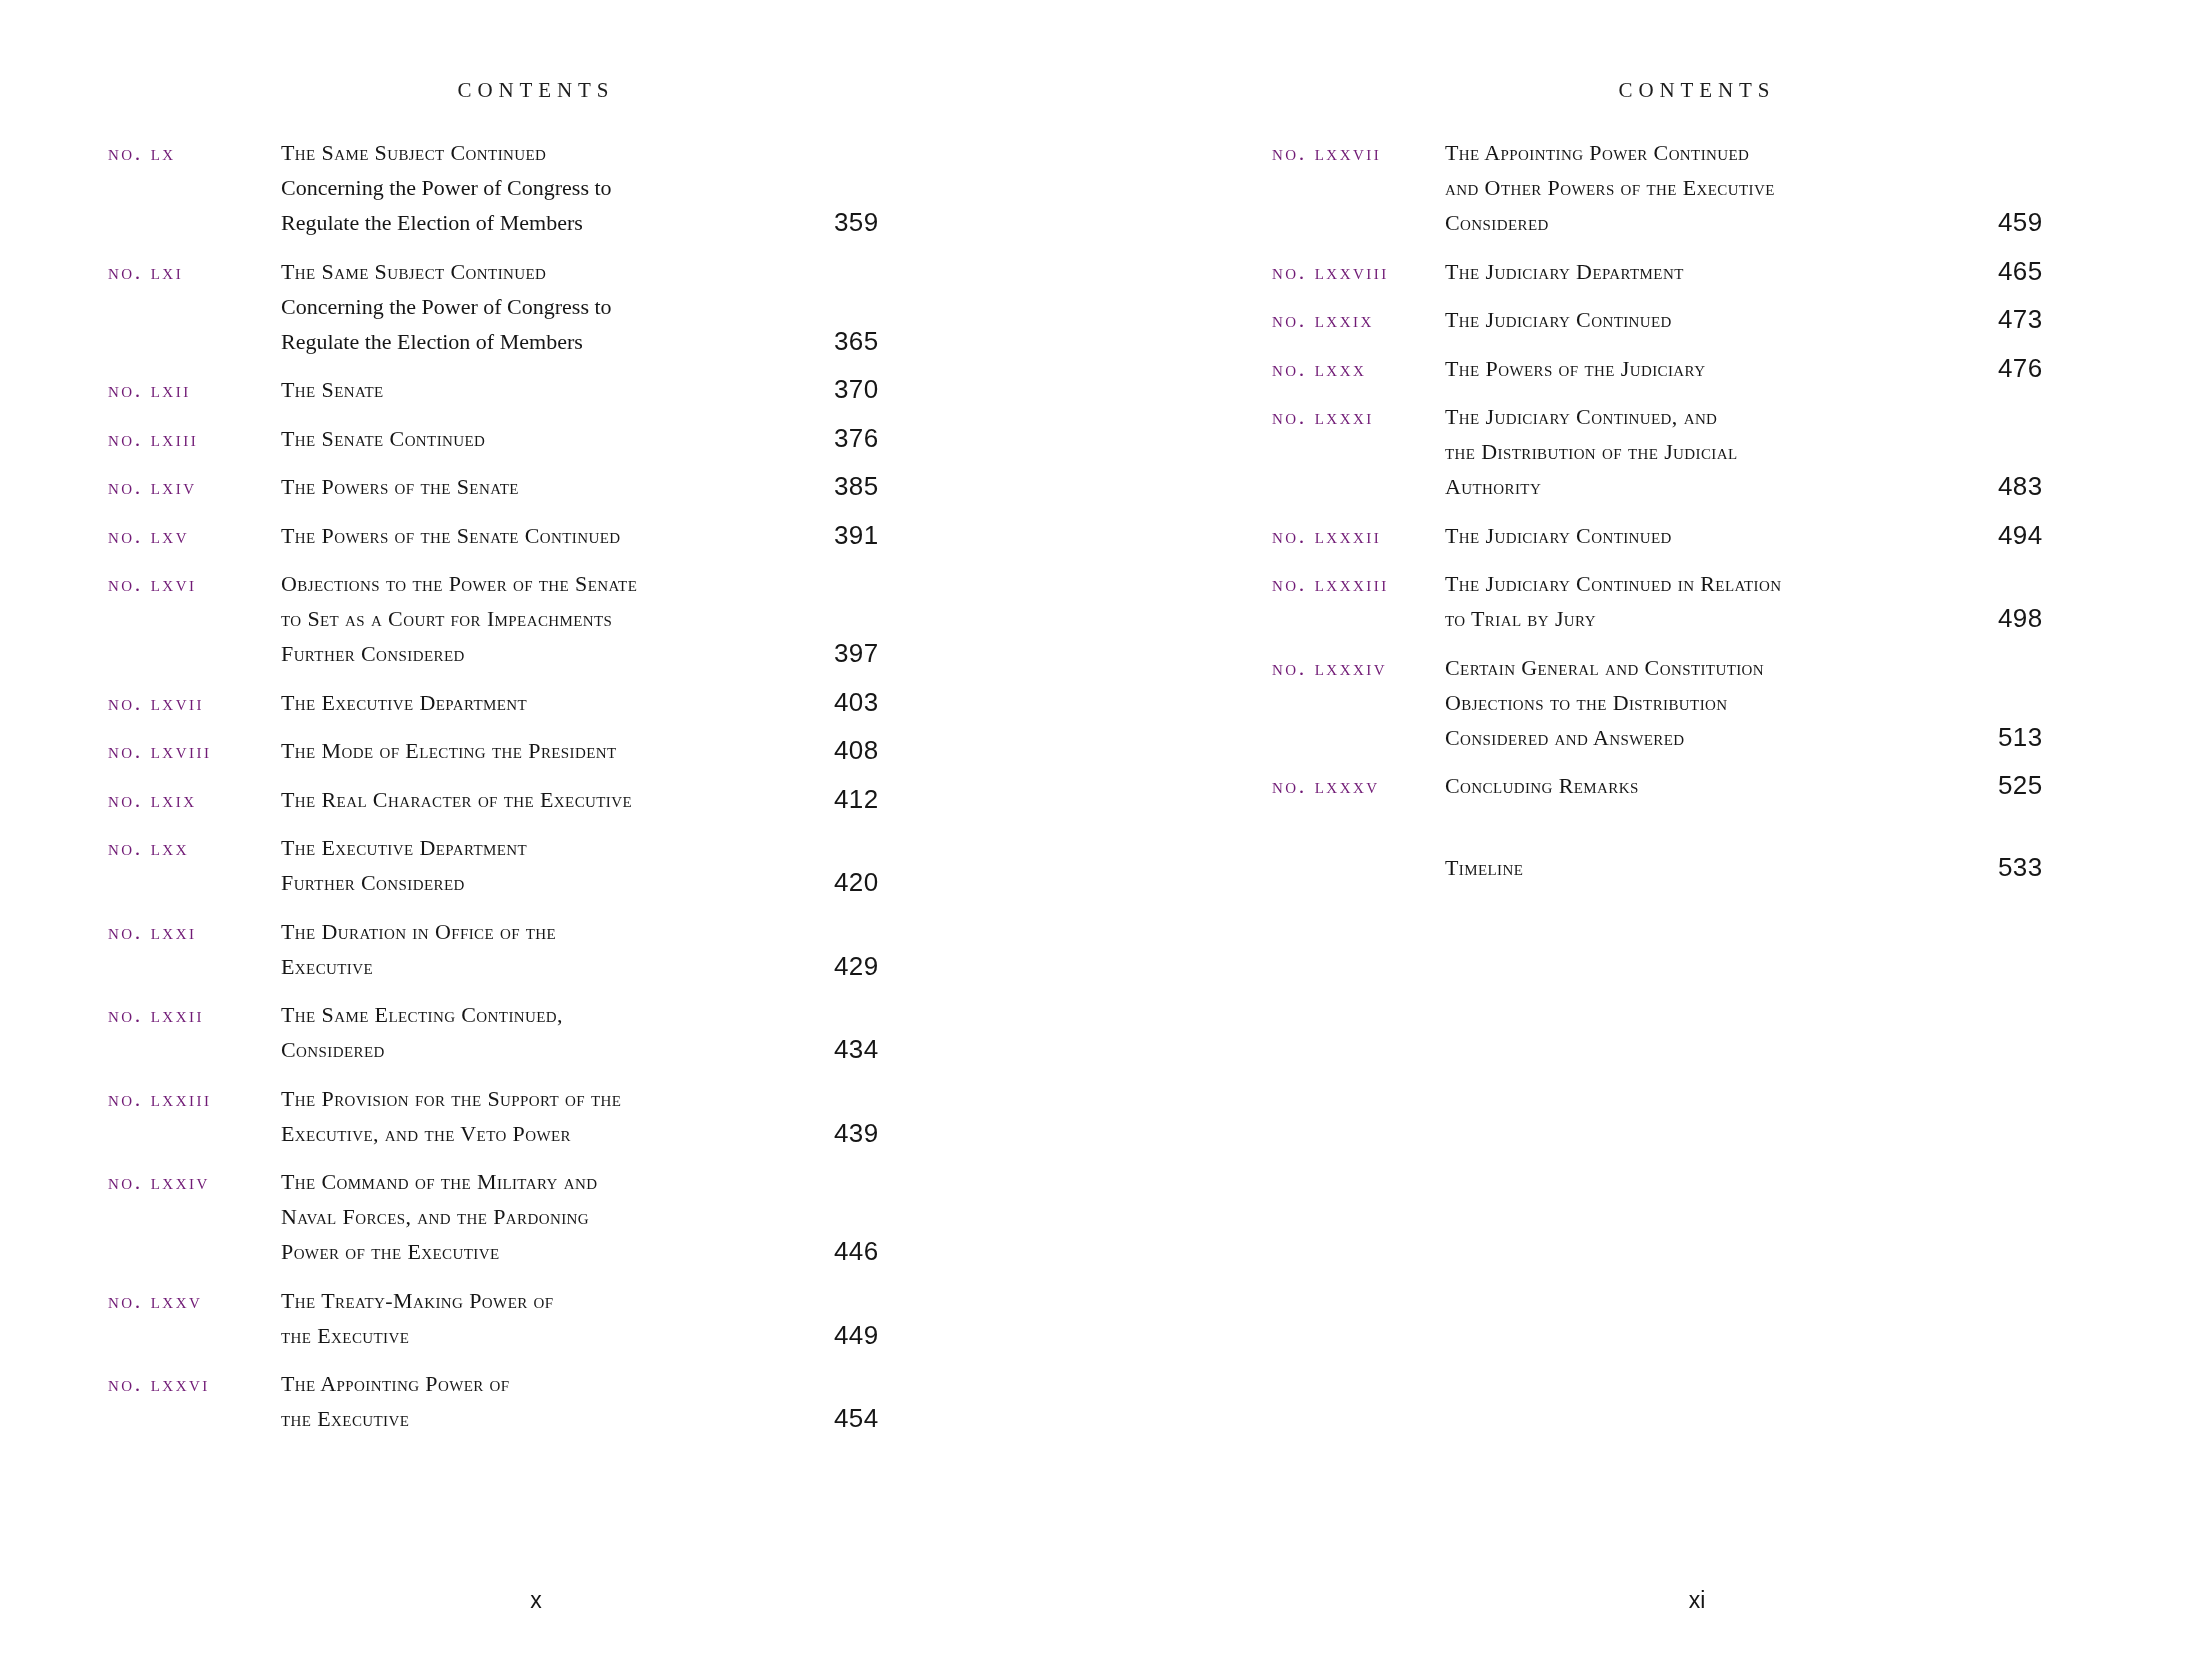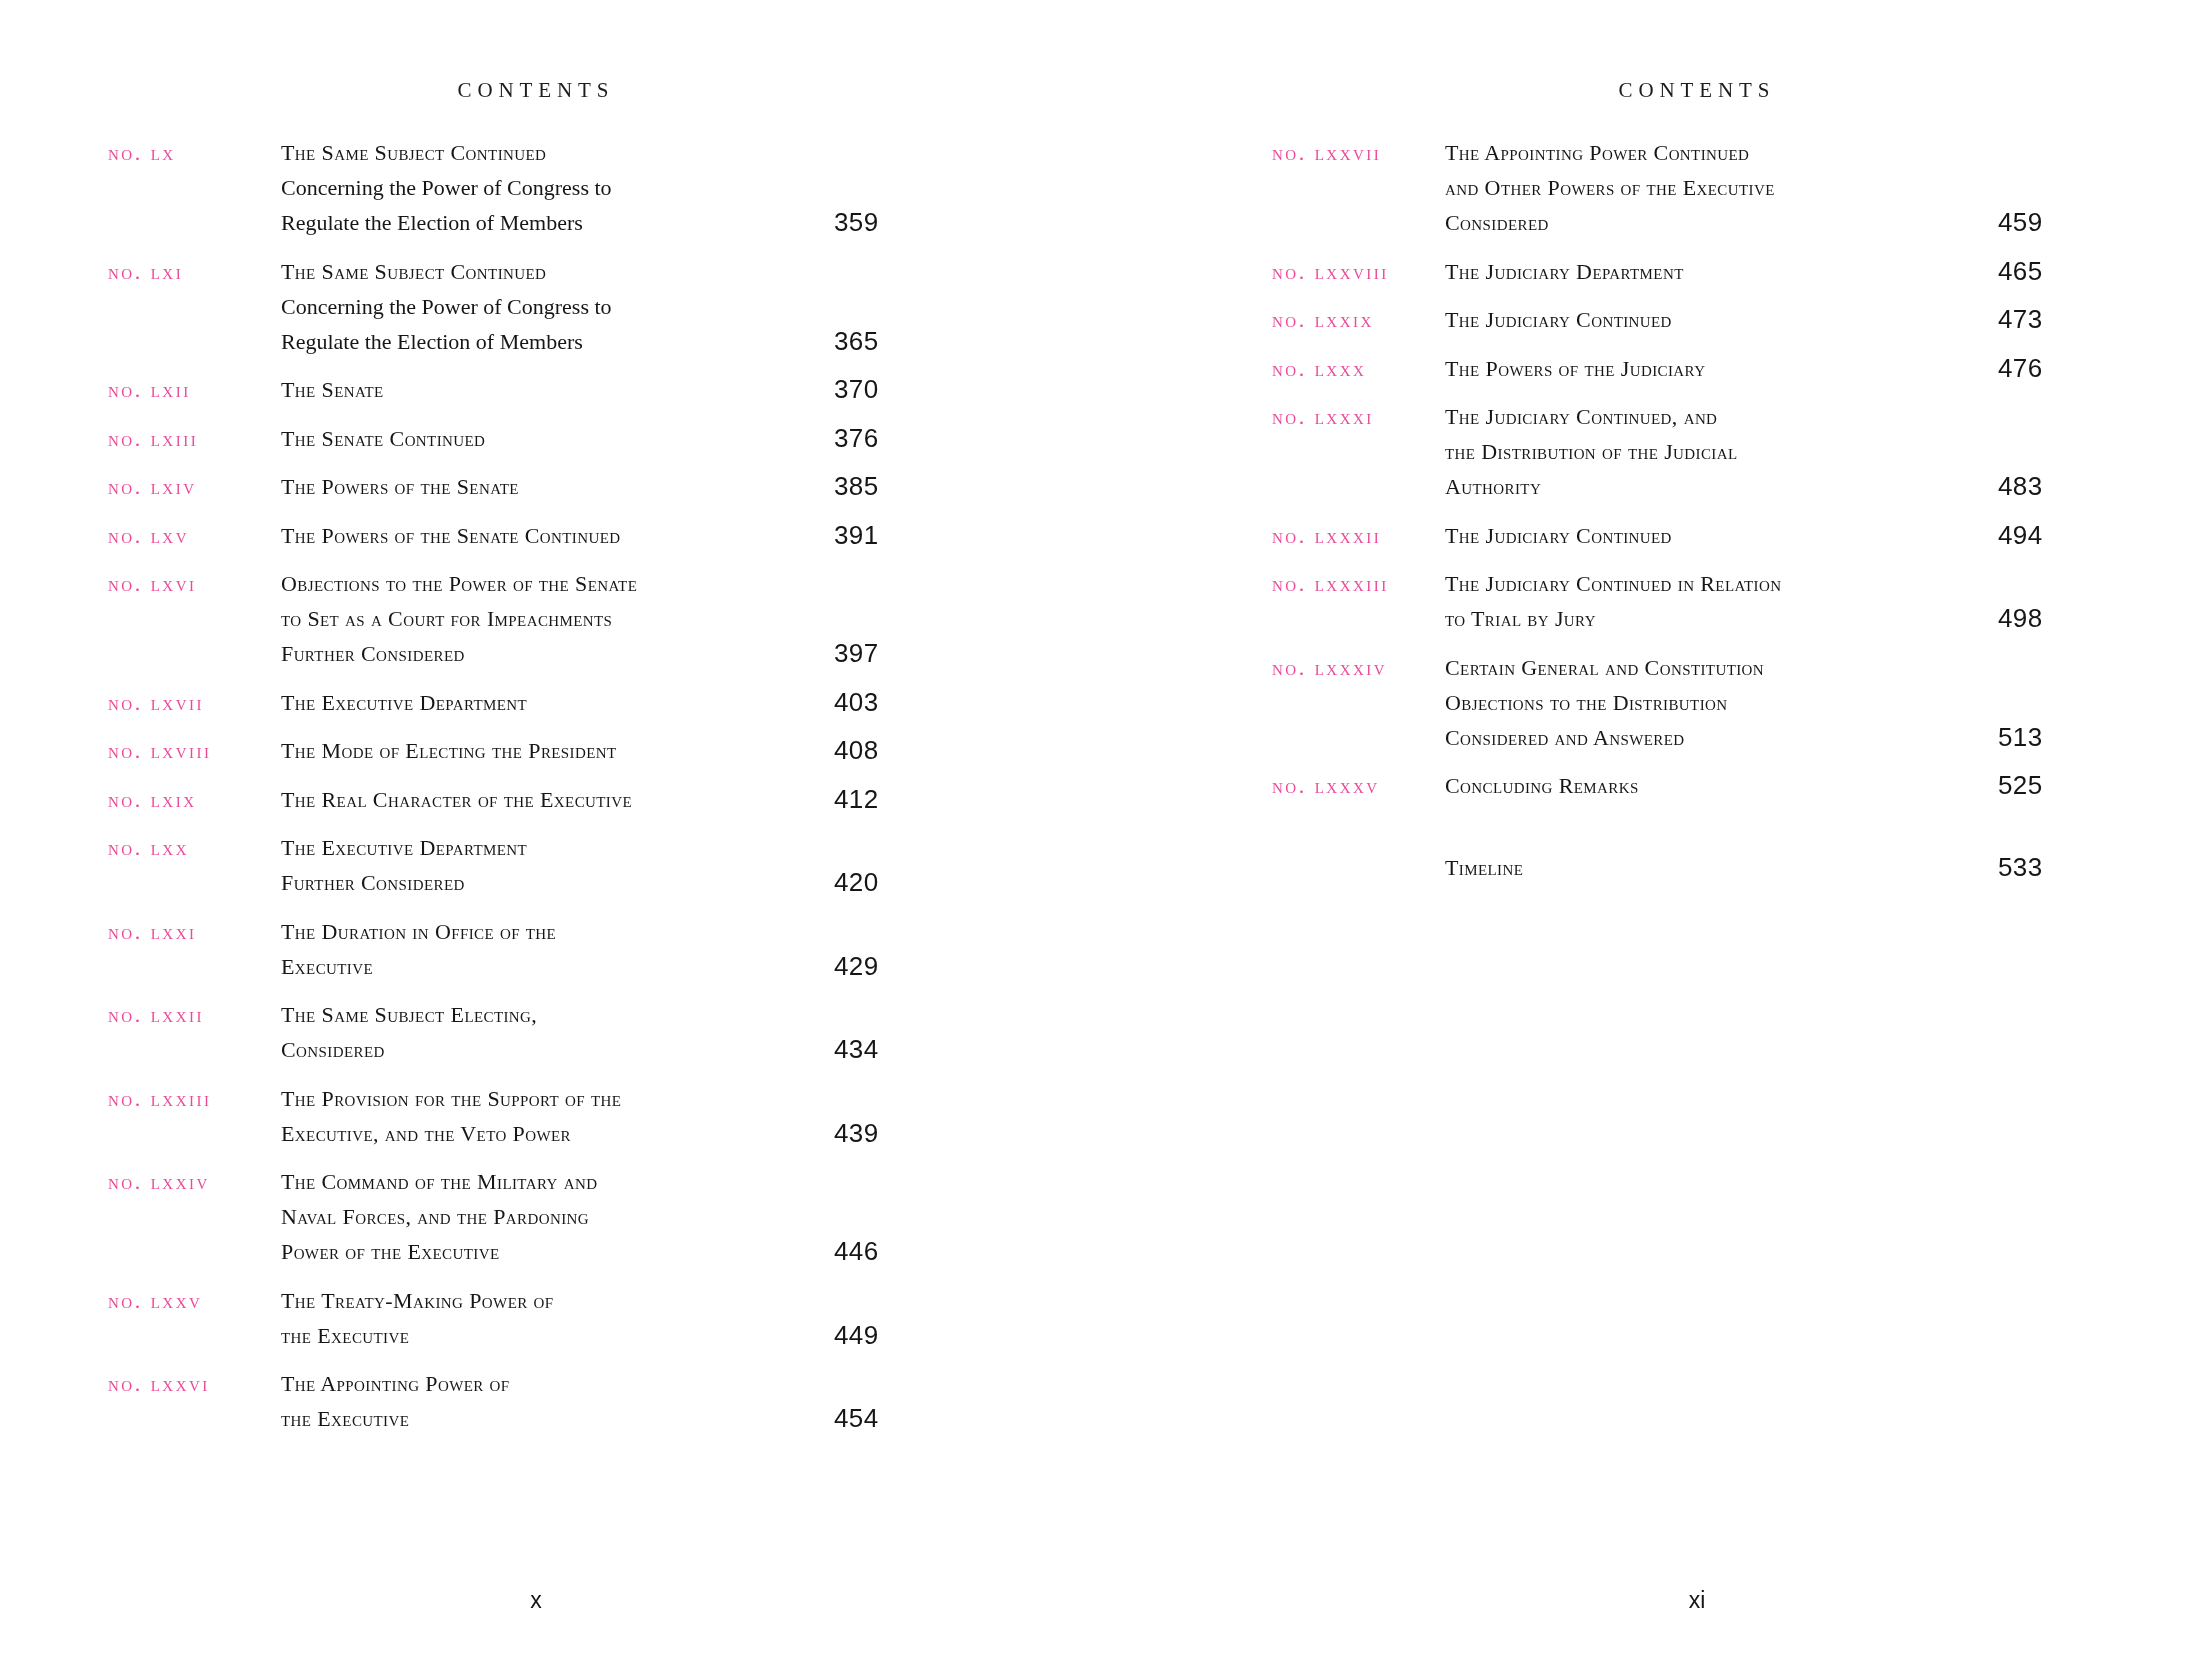--- a/index.html
+++ b/index.html
@@ -30,21 +30,21 @@
 
   .entry {
     display: grid;
     grid-template-columns: 173px 1fr 93px;
     margin-bottom: 13.5px;
   }
   .entry.gap-before { margin-top: 47px; }
 
   .entry-no {
     font-size: 22px; line-height: 35px;
-    color: #ec4899;
+    color: #701a75;
     letter-spacing: 2.5px;
     text-transform: lowercase;
     font-variant: small-caps;
     white-space: nowrap;
   }
   .entry-title { color: #161616; }
   .line { font-size: 22px; line-height: 35px; white-space: nowrap; }
   .line.sc { font-variant: small-caps; letter-spacing: 0.4px; }
   .entry-page {
     font-family: "Liberation Sans", sans-serif;
@@ -158,21 +158,21 @@
           <div class="entry-no">NO. LXXI</div>
           <div class="entry-title">
             <div class="line sc">The Duration in Office of the</div>
             <div class="line sc">Executive</div>
           </div>
           <div class="entry-page">429</div>
         </div>
         <div class="entry">
           <div class="entry-no">NO. LXXII</div>
           <div class="entry-title">
-            <div class="line sc">The Same Subject Electing,</div>
+            <div class="line sc">The Same Electing Continued,</div>
             <div class="line sc">Considered</div>
           </div>
           <div class="entry-page">434</div>
         </div>
         <div class="entry">
           <div class="entry-no">NO. LXXIII</div>
           <div class="entry-title">
             <div class="line sc">The Provision for the Support of the</div>
             <div class="line sc">Executive, and the Veto Power</div>
           </div>

